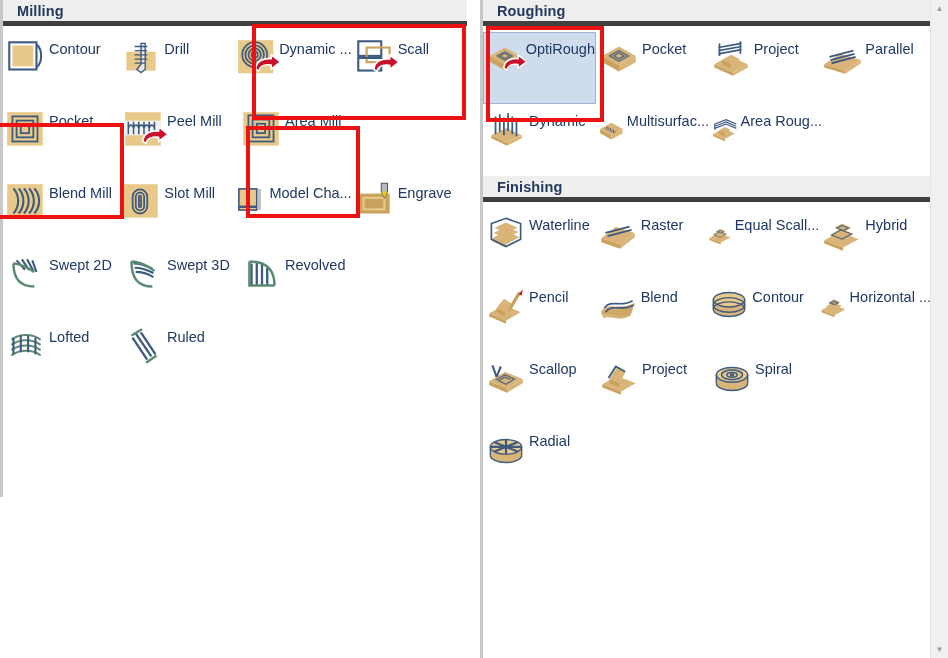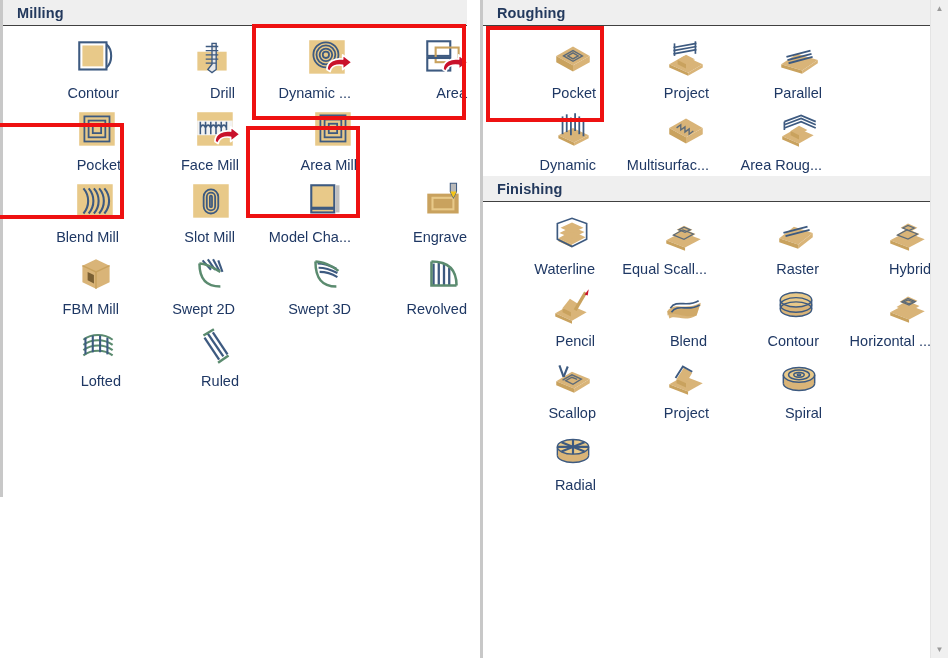--- a/index.html
+++ b/index.html
@@ -28,21 +28,21 @@
 
   .panel-splitter {
     position: absolute;
     width: 3px;
     background: #c8c8c8;
   }
 
   .group-header {
     height: 26px;
     background: #efefef;
-    border-bottom: 1px solid #404040;
+    border-bottom: 5px solid #404040;
     display: flex;
     align-items: center;
     padding-left: 14px;
     box-sizing: border-box;
   }
   .group-header span {
     font-size: 14.5px;
     font-weight: bold;
     color: #23395d;
     letter-spacing: 0.1px;
@@ -54,22 +54,22 @@
   }
 
   
   .tile-row {
     display: flex;
   }
   .tile {
     width: 118px;
     height: 72px;
     display: flex;
-    flex-direction: column;
-    align-items: flex-end;
+    flex-direction: row;
+    align-items: flex-start;
     justify-content: flex-start;
     box-sizing: border-box;
     padding-top: 4px;
     position: relative;
   }
   .tile.narrow { width: 113px; }
   .tile .glyph {
     width: 46px;
     height: 44px;
     display: flex;
@@ -189,21 +189,21 @@
               <div class="glyph">
                 <svg viewBox="0 0 44 44">
                   <rect x="6" y="6" width="22" height="14" fill="none" stroke="#3d5a80" stroke-width="2"></rect>
                   <rect x="14" y="12" width="22" height="14" fill="none" stroke="#c9a25e" stroke-width="2"></rect>
                   <rect x="6" y="22" width="22" height="12" fill="none" stroke="#3d5a80" stroke-width="2"></rect>
                   <g transform="translate(20,21)">
     <path d="M1 12 C1 4, 9 1, 16 2 L16 -2 L25 5 L16 12 L16 8 C10 7, 5 9, 4 14 Z" fill="#c9112b" stroke="#ffffff" stroke-width="1.6" stroke-linejoin="round"></path>
   </g>
                 </svg>
               </div>
-              <div class="caption">Area</div>
+              <div class="caption">Scall</div>
             </div>
           </div>
           <div class="tile-row">
             <div class="tile">
               <div class="glyph">
                 <svg viewBox="0 0 44 44">
                   <rect x="4" y="5" width="34" height="32" fill="#e8c989"></rect>
                   <g fill="none" stroke="#3d5a80" stroke-width="1.7">
    <rect x="17" y="17" width="8" height="8"></rect>
                     <rect x="13" y="13" width="16" height="16"></rect>
@@ -219,21 +219,21 @@
                   <rect x="4" y="5" width="34" height="32" fill="#e8c989"></rect>
                   <rect x="4" y="13" width="34" height="14" fill="#f3f3f3"></rect>
    <g fill="none" stroke="#3d5a80" stroke-width="1.5">
                     <path d="M7 14 v12 M7 20 a3 6 0 0 1 5 0 M12 14 v12 M12 20 a3 6 0 0 1 5 0 M17 14 v12 M17 20 a3 6 0 0 1 5 0 M22 14 v12 M22 20 a3 6 0 0 1 5 0 M27 14 v12 M27 20 a3 6 0 0 1 5 0 M32 14 v12"></path>
                   </g>
                   <g transform="translate(20,21)">
     <path d="M1 12 C1 4, 9 1, 16 2 L16 -2 L25 5 L16 12 L16 8 C10 7, 5 9, 4 14 Z" fill="#c9112b" stroke="#ffffff" stroke-width="1.6" stroke-linejoin="round"></path>
   </g>
                 </svg>
               </div>
-              <div class="caption">Face Mill</div>
+              <div class="caption">Peel Mill</div>
             </div>
             <div class="tile">
               <div class="glyph">
                 <svg viewBox="0 0 44 44">
                   <rect x="4" y="5" width="34" height="32" fill="#e8c989"></rect>
                   <g fill="none" stroke="#3d5a80" stroke-width="1.7">
    <rect x="17" y="16" width="8" height="9"></rect>
                     <rect x="13" y="12" width="16" height="17"></rect>
                     <rect x="9" y="8" width="24" height="25"></rect>
                   </g>
@@ -290,31 +290,20 @@
                   <path d="M28 12 h6 l-3 6z" fill="#f5c518"></path>
                 </svg>
               </div>
               <div class="caption">Engrave</div>
             </div>
           </div>
           <div class="tile-row">
             <div class="tile">
               <div class="glyph">
                 <svg viewBox="0 0 44 44">
-                  <path d="M9 14 L22 8 L35 14 L35 30 L22 36 L9 30 Z" fill="#d9b478"></path>
-                  <path d="M9 14 L22 20 L35 14" fill="none" stroke="#c9a25e" stroke-width="1.4"></path>
-                  <path d="M22 20 L22 36" fill="none" stroke="#c9a25e" stroke-width="1.4"></path>
-                  <path d="M14 20 L20 23 L20 31 L14 28 Z" fill="#7a5f33"></path>
-                </svg>
-              </div>
-              <div class="caption">FBM Mill</div>
-            </div>
-            <div class="tile">
-              <div class="glyph">
-                <svg viewBox="0 0 44 44">
                   <g fill="none" stroke="#3d5a80" stroke-width="2">
    <path d="M13 9 L21 18"></path>
                     <path d="M18 8 L25 18"></path>
                     <path d="M23 8 L29 19"></path>
                     <path d="M28 9 L32 20"></path>
                   </g>
    <path d="M10 12 C10 26,16 34,30 34" fill="none" stroke="#5b8b6f" stroke-width="2.4"></path>
    <path d="M10 12 C14 12,22 15,30 20" fill="none" stroke="#5b8b6f" stroke-width="2.4"></path>
                 </svg>
               </div>
@@ -389,20 +378,37 @@
       </div>
     </div>
 
   <div class="panel" id="toolpaths-panel" style="left:483px; top:0; width:448px; height:476px;">
       <div>
         <div class="group-header">
           <span>Roughing</span>
         </div>
         <div class="group-body">
           <div class="tile-row">
+            <div class="tile narrow selected">
+              <div class="glyph">
+                <svg viewBox="0 0 44 44">
+                  <path d="M6 20 L22 11 L38 20 L22 29 Z" fill="#d9b478"></path>
+                  <path d="M6 20 L6 26 L22 35 L22 29 Z" fill="#c9a25e"></path>
+                  <path d="M22 29 L22 35 L38 26 L38 20 Z" fill="#d9b478"></path>
+   <g fill="none" stroke="#5c6a78" stroke-width="1.3">
+                    <path d="M14 20 L22 15.5 L30 20 L22 24.5 Z"></path>
+                    <path d="M17 20 L22 17.2 L27 20 L22 22.8 Z"></path>
+                  </g>
+                  <g transform="translate(20,21)">
+    <path d="M1 12 C1 4, 9 1, 16 2 L16 -2 L25 5 L16 12 L16 8 C10 7, 5 9, 4 14 Z" fill="#c9112b" stroke="#ffffff" stroke-width="1.6" stroke-linejoin="round"></path>
+  </g>
+                </svg>
+              </div>
+              <div class="caption">OptiRough</div>
+            </div>
             <div class="tile narrow">
               <div class="glyph">
                 <svg viewBox="0 0 44 44">
                   <path d="M6 20 L22 11 L38 20 L22 29 Z" fill="#d9b478"></path>
                   <path d="M6 20 L6 26 L22 35 L22 29 Z" fill="#c9a25e"></path>
                   <path d="M22 29 L22 35 L38 26 L38 20 Z" fill="#d9b478"></path>
    <g fill="none" stroke="#5c6a78" stroke-width="1.3">
                     <path d="M13 20 L22 14.9 L31 20 L22 25.1 Z"></path>
                     <path d="M17 20 L22 17.1 L27 20 L22 22.9 Z"></path>
                   </g>
@@ -514,45 +520,45 @@
    <g fill="none" stroke="#3d5a80" stroke-width="1.6">
                     <path d="M8 12 L8 27 L22 34 L36 27 L36 12 L22 7 Z"></path>
                   </g>
                 </svg>
               </div>
               <div class="caption">Waterline</div>
             </div>
             <div class="tile narrow">
               <div class="glyph">
                 <svg viewBox="0 0 44 44">
+                  <path d="M6 26 L20 15 L38 21 L24 32 Z" fill="#d9b478"></path>
+                  <path d="M6 26 L6 30 L24 36 L24 32 Z" fill="#c9a25e"></path>
+                  <path d="M24 32 L24 36 L38 25 L38 21 Z" fill="#d9b478"></path>
+   <g fill="none" stroke="#3d5a80" stroke-width="1.8">
+                    <path d="M10 21 L33 15"></path>
+                    <path d="M12 24 L35 18"></path>
+                  </g>
+                </svg>
+              </div>
+              <div class="caption">Raster</div>
+            </div>
+            <div class="tile narrow">
+              <div class="glyph">
+                <svg viewBox="0 0 44 44">
                   <path d="M5 28 L20 20 L38 27 L23 35 Z" fill="#d9b478"></path>
                   <path d="M5 28 L5 31 L23 38 L23 35 Z" fill="#c9a25e"></path>
    <path d="M11 23 L21 17 L33 22 L23 28 Z" fill="#d9b478"></path>
                   <path d="M15 18 L22 14 L30 18 L23 22 Z" fill="#d9b478"></path>
    <g fill="none" stroke="#5c6a78" stroke-width="1.2">
                     <path d="M12 23 L21 18 L31 22 L22 27 Z"></path>
                     <path d="M17 18 L22 15.5 L28 18 L23 20.5 Z"></path>
                   </g>
                 </svg>
               </div>
               <div class="caption">Equal Scall...</div>
-            </div>
-            <div class="tile narrow">
-              <div class="glyph">
-                <svg viewBox="0 0 44 44">
-                  <path d="M6 26 L20 15 L38 21 L24 32 Z" fill="#d9b478"></path>
-                  <path d="M6 26 L6 30 L24 36 L24 32 Z" fill="#c9a25e"></path>
-                  <path d="M24 32 L24 36 L38 25 L38 21 Z" fill="#d9b478"></path>
-   <g fill="none" stroke="#3d5a80" stroke-width="1.8">
-                    <path d="M10 21 L33 15"></path>
-                    <path d="M12 24 L35 18"></path>
-                  </g>
-                </svg>
-              </div>
-              <div class="caption">Raster</div>
             </div>
             <div class="tile narrow">
               <div class="glyph">
                 <svg viewBox="0 0 44 44">
                   <path d="M5 28 L20 20 L38 27 L23 35 Z" fill="#d9b478"></path>
                   <path d="M5 28 L5 31 L23 38 L23 35 Z" fill="#c9a25e"></path>
    <path d="M11 23 L21 17 L33 22 L23 28 Z" fill="#d9b478"></path>
                   <path d="M15 16 L22 12 L31 16 L24 20 Z" fill="#d9b478"></path>
    <g fill="none" stroke="#5c6a78" stroke-width="1.2">
                     <path d="M17 16.3 L22 13.8 L28 16.3 L23 18.8 Z"></path>

